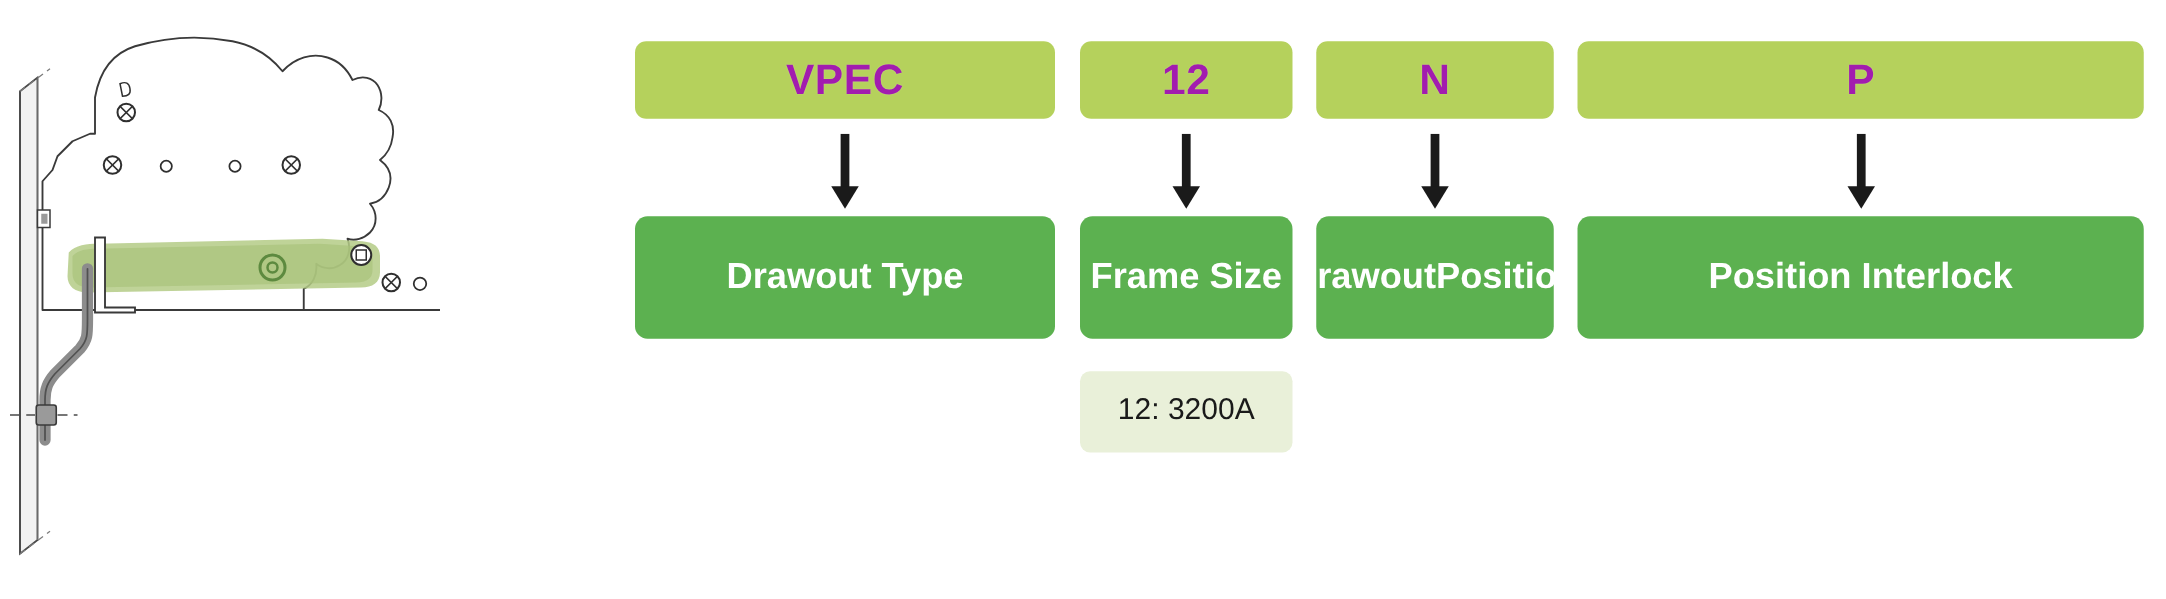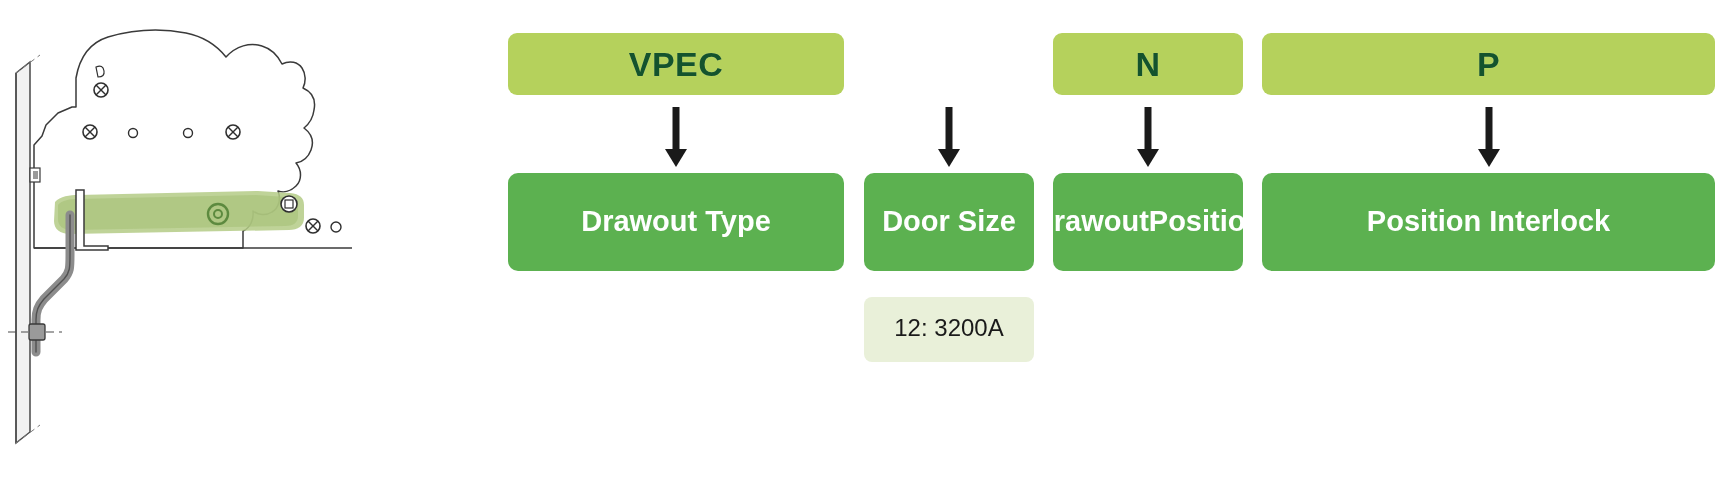--- a/index.html
+++ b/index.html
@@ -13,21 +13,21 @@
 
   
   #diagram{position:absolute;left:0;top:0;width:1733px;height:479px;}
 
   .col{position:absolute;top:0;height:479px;}
 
   .code-box{
     position:absolute;top:33px;height:62px;left:0;right:0;
     background:#b5d15c;border-radius:9px;
     display:flex;align-items:center;justify-content:center;
-    color:#14532d;font-weight:bold;font-size:34px;letter-spacing:.5px;
+    color:#a21caf;font-weight:bold;font-size:34px;letter-spacing:.5px;
     text-shadow:0 0 1px rgba(255,255,255,.35);
   }
 
   .arrow{position:absolute;top:107px;height:62px;left:0;right:0;}
   .arrow svg{display:block;margin:0 auto;}
 
   .label-box{
     position:absolute;top:173px;left:0;right:0;min-height:98px;
     background:#5cb150;border-radius:10px;
     display:flex;align-items:center;justify-content:center;
@@ -171,28 +171,29 @@
           <polygon points="2,42 24,42 13,60" fill="#1a1a1a"></polygon>
         </svg>
       </div>
       <div class="label-box two-line">
           <br>
         <span>Drawout Type</span>
       </div>
     </div>
 
     <div class="col" style="left:864px;width:170px;">
+      <div class="code-box">12</div>
       <div class="arrow">
         <svg width="26" height="62" viewBox="0 0 26 62">
           <line x1="13" y1="0" x2="13" y2="44" stroke="#1a1a1a" stroke-width="7"></line>
           <polygon points="2,42 24,42 13,60" fill="#1a1a1a"></polygon>
         </svg>
       </div>
       <div class="label-box">
-        <span>Door Size</span>
+        <span>Frame Size</span>
       </div>
       <div class="desc-box">
         <span class="desc-line"><span>12:</span> <span>3200A</span></span>
       </div>
     </div>
 
     <div class="col" style="left:1053px;width:190px;">
       <div class="code-box">N</div>
       <div class="arrow">
         <svg width="26" height="62" viewBox="0 0 26 62">

